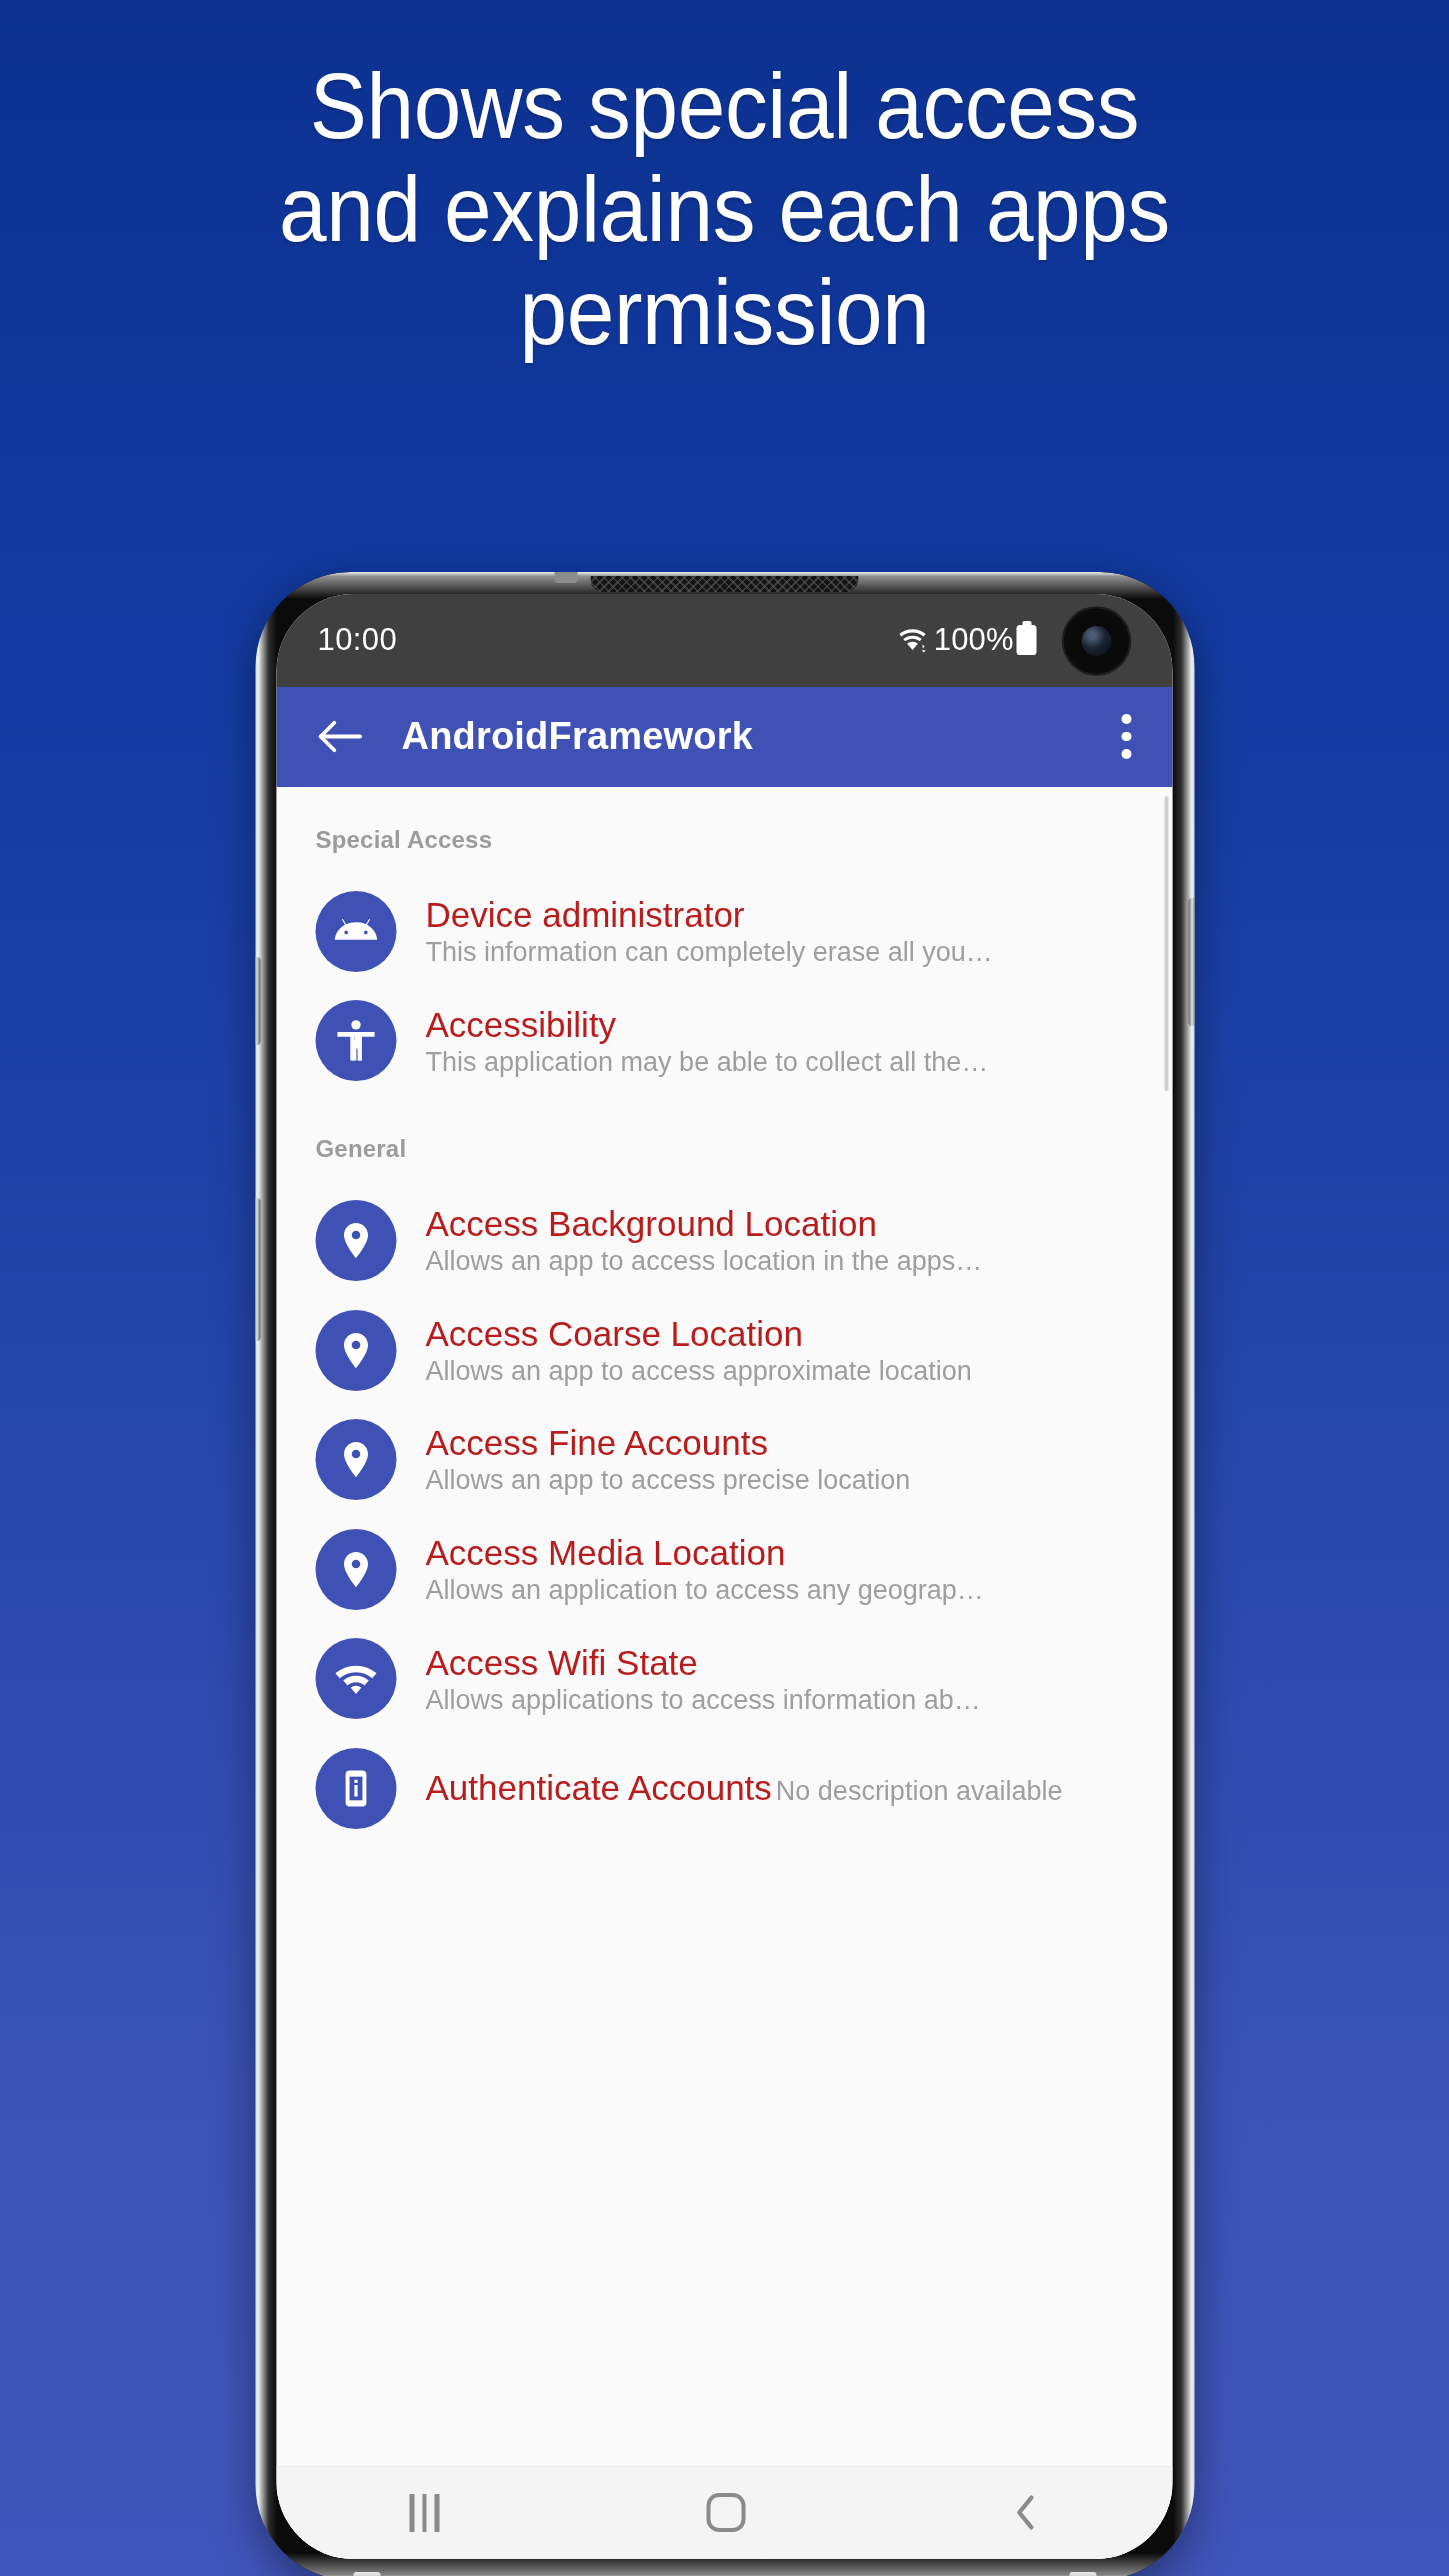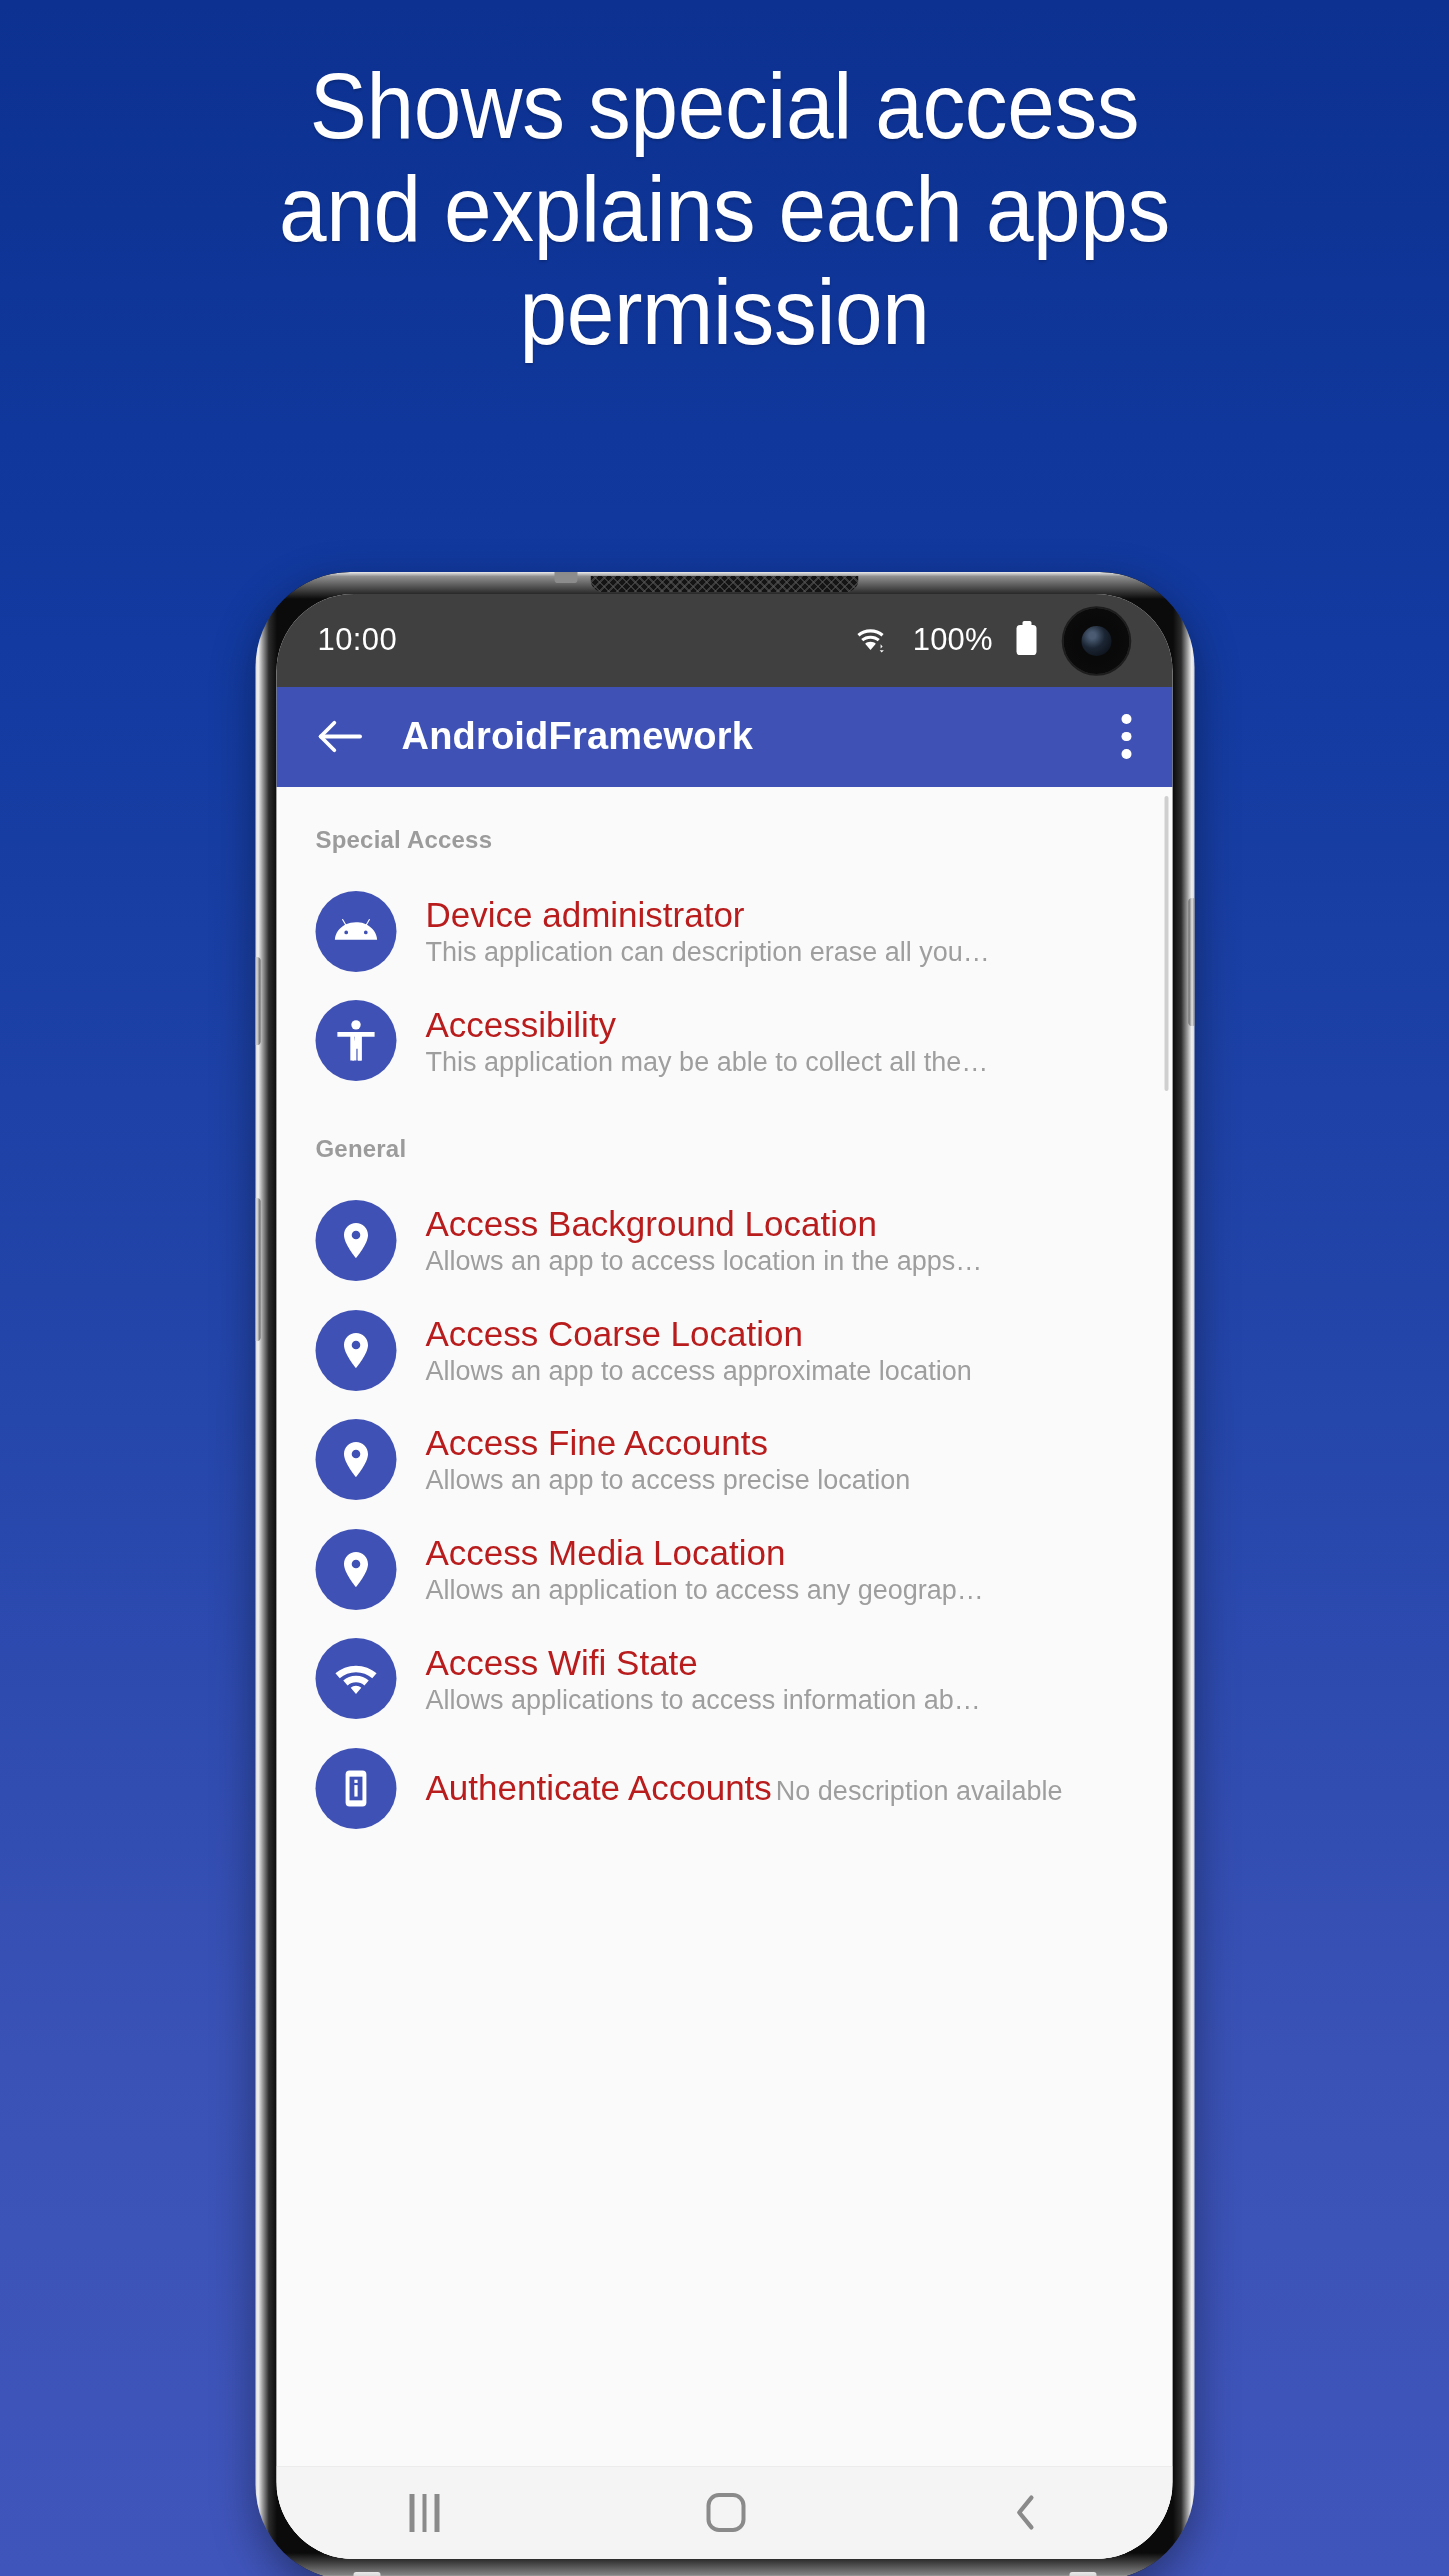--- a/index.html
+++ b/index.html
@@ -119,21 +119,21 @@
     height:93px;
     background:#404040;
     display:flex;
     align-items:center;
     padding:0 39px 0 41px;
     color:#ffffff;
   }
   .sb-time { font-size:31px; letter-spacing:0.4px; }
   .sb-right {
     margin-left:auto;
-    display:flex; align-items:center; gap:24px;
+    display:flex; align-items:center; gap:3px;
     padding-right:97px;
     text-align:center;
   }
   .sb-pct { font-size:31px; letter-spacing:0.2px; }
   .wifi-ico { width:36px; height:30px; display:block; }
   .batt {
     width:19.7px; height:30px;
     border-radius:3.6px;
     background:#ffffff;
     position:relative;
@@ -316,21 +316,21 @@
         <div class="section-header">Special Access</div>
 
         <div class="row">
           <span class="row-icon">
             <svg viewBox="0 0 24 14" width="47" height="29" fill="#ffffff">
               <path d="M17.6 3.6l1.5-2.6a.3.3 0 0 0-.5-.3l-1.5 2.6A8.7 8.7 0 0 0 12 2.3c-1.9 0-3.6.4-5.1 1l-1.5-2.6a.3.3 0 0 0-.5.3l1.5 2.6C3.6 5.1 1.4 7.9 1.2 11.2h21.6c-.2-3.3-2.4-6.1-5.2-7.6zM7 8.4a.95.95 0 1 1 0-1.9.95.95 0 0 1 0 1.9zm10 0a.95.95 0 1 1 0-1.9.95.95 0 0 1 0 1.9z"></path>
             </svg>
           </span>
           <span class="row-text">
             <span class="row-title">Device administrator</span>
-            <span class="row-sub">This application can description erase all you…</span>
+            <span class="row-sub">This information can completely erase all you…</span>
           </span>
         </div>
 
         <div class="row">
           <span class="row-icon">
             <svg viewBox="0 0 24 24" width="47" height="47" fill="#ffffff">
               <circle cx="12" cy="4" r="2.4"></circle>
               <path d="M2.5 7.6h19v2.5h-19z"></path>
               <path d="M10.2 9.3h3.6v12.9h-2.1v-6h-0.6v6h-2.1z" transform="translate(1.1 0)"></path>
               <path d="M9.1 9.3h1.9v12.9H9.1z"></path>

